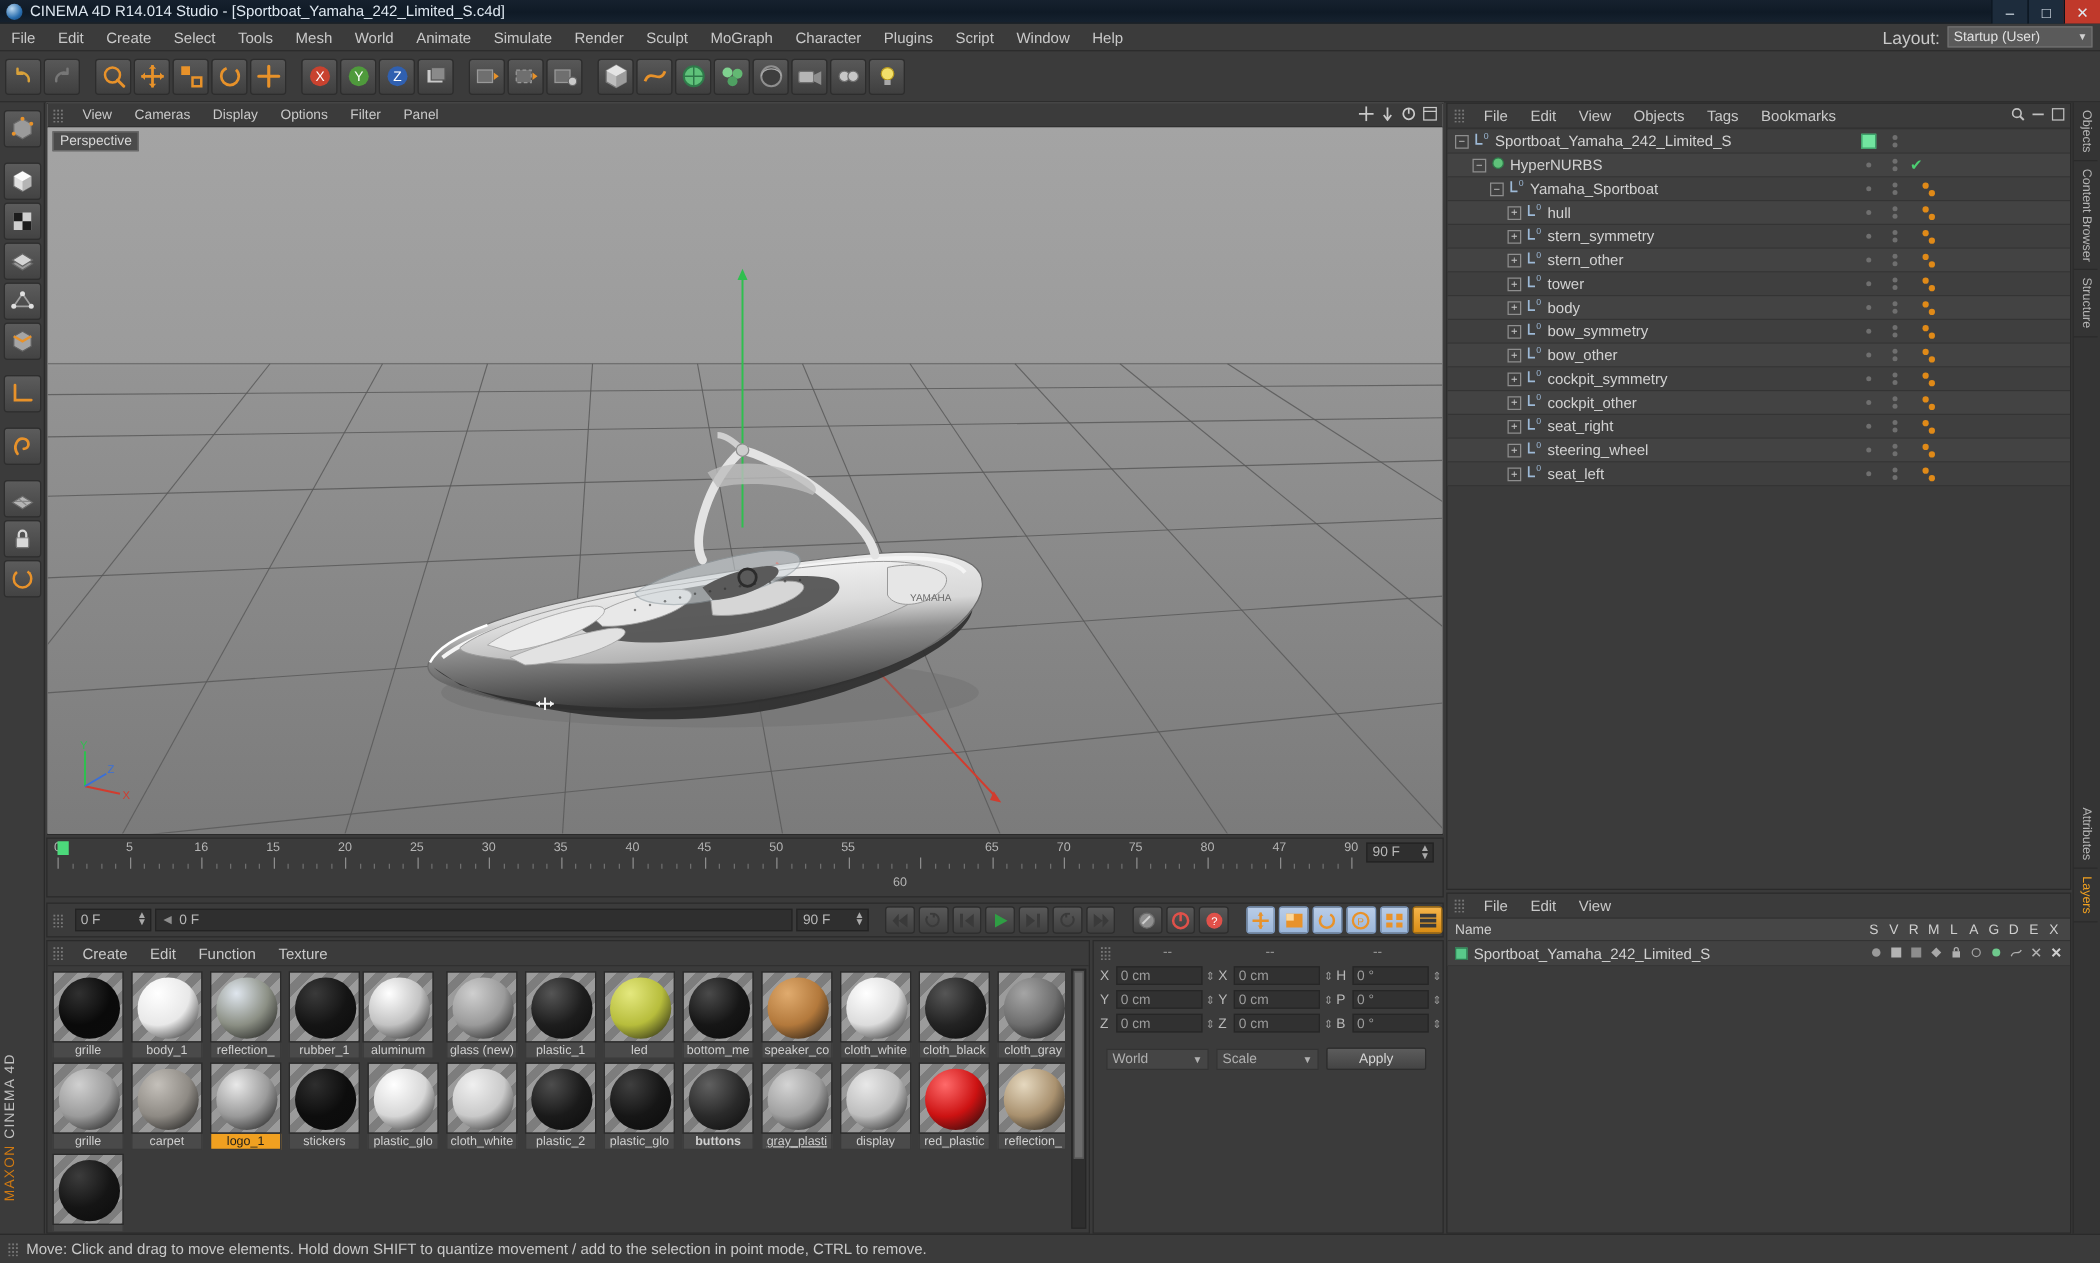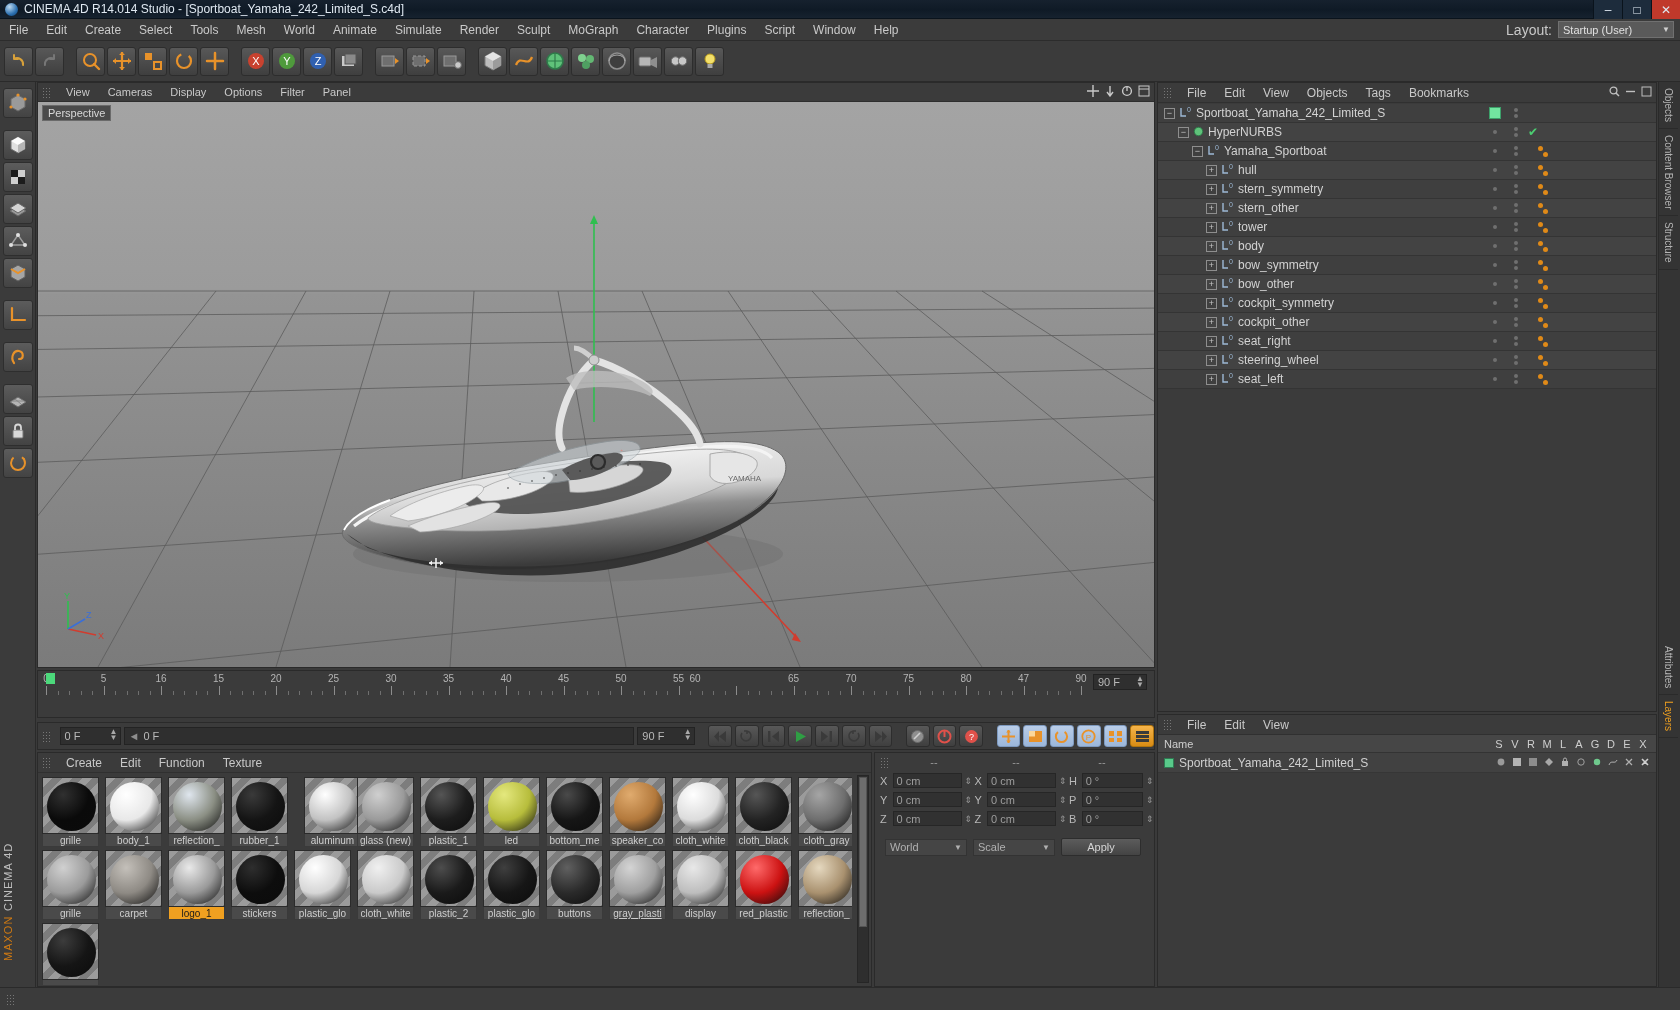--- a/index.html
+++ b/index.html
@@ -633,21 +633,21 @@
         <div class="num" style="left: 402.5px;">35</div>
         <div class="tick" style="left: 402.5px; height: 9px;"></div>
         <div class="num" style="left: 460px;">40</div>
         <div class="tick" style="left: 460px; height: 9px;"></div>
         <div class="num" style="left: 517.5px;">45</div>
         <div class="tick" style="left: 517.5px; height: 9px;"></div>
         <div class="num" style="left: 575px;">50</div>
         <div class="tick" style="left: 575px; height: 9px;"></div>
         <div class="num" style="left: 632.5px;">55</div>
         <div class="tick" style="left: 632.5px; height: 9px;"></div>
-        <div class="num" style="left: 649px;">60</div>
+        <div class="num" style="left: 674px; margin-top: 28px;">60</div>
         <div class="tick" style="left: 690px; height: 9px;"></div>
         <div class="num" style="left: 747.5px;">65</div>
         <div class="tick" style="left: 747.5px; height: 9px;"></div>
         <div class="num" style="left: 805px;">70</div>
         <div class="tick" style="left: 805px; height: 9px;"></div>
         <div class="num" style="left: 862.5px;">75</div>
         <div class="tick" style="left: 862.5px; height: 9px;"></div>
         <div class="num" style="left: 920px;">80</div>
         <div class="tick" style="left: 920px; height: 9px;"></div>
         <div class="num" style="left: 977.5px;">47</div>
@@ -872,21 +872,21 @@
             <div class="ball" style="background: radial-gradient(circle at 33% 26%, rgb(223, 230, 238) 0%, rgb(139, 143, 132) 52%, rgb(11, 11, 11) 100%);"></div>
           </div>
           <div class="matname">reflection_</div>
         </div>
         <div class="matcell" style="left: 191px; top: 2px;">
           <div class="matsw">
             <div class="ball" style="background: radial-gradient(circle at 33% 26%, rgb(58, 58, 58) 0%, rgb(20, 20, 20) 52%, rgb(11, 11, 11) 100%);"></div>
           </div>
           <div class="matname">rubber_1</div>
         </div>
-        <div class="matcell" style="left: 264px; top: 2px;">
+        <div class="matcell" style="left: 250px; top: 2px;">
           <div class="matsw">
             <div class="ball" style="background: radial-gradient(circle at 33% 26%, rgb(255, 255, 255) 0%, rgb(194, 194, 194) 52%, rgb(11, 11, 11) 100%);"></div>
           </div>
           <div class="matname">aluminum</div>
         </div>
         <div class="matcell" style="left: 317px; top: 2px;">
           <div class="matsw">
             <div class="ball" style="background: radial-gradient(circle at 33% 26%, rgb(207, 207, 207) 0%, rgb(154, 154, 154) 52%, rgb(11, 11, 11) 100%);"></div>
           </div>
           <div class="matname">glass (new)</div>
@@ -974,21 +974,21 @@
             <div class="ball" style="background: radial-gradient(circle at 33% 26%, rgb(77, 77, 77) 0%, rgb(26, 26, 26) 52%, rgb(11, 11, 11) 100%);"></div>
           </div>
           <div class="matname">plastic_2</div>
         </div>
         <div class="matcell" style="left: 443px; top: 75px;">
           <div class="matsw">
             <div class="ball" style="background: radial-gradient(circle at 33% 26%, rgb(63, 63, 63) 0%, rgb(22, 22, 22) 52%, rgb(11, 11, 11) 100%);"></div>
           </div>
           <div class="matname">plastic_glo</div>
         </div>
-        <div class="matcell" style="left: 506px; top: 75px;">
+        <div class="matcell" style="left: 506px; top: 75px; font-weight: bold;">
           <div class="matsw">
             <div class="ball" style="background: radial-gradient(circle at 33% 26%, rgb(96, 96, 96) 0%, rgb(42, 42, 42) 52%, rgb(11, 11, 11) 100%);"></div>
           </div>
           <div class="matname">buttons</div>
         </div>
         <div class="matcell" style="left: 569px; top: 75px; text-decoration: underline;">
           <div class="matsw">
             <div class="ball" style="background: radial-gradient(circle at 33% 26%, rgb(212, 212, 212) 0%, rgb(159, 159, 159) 52%, rgb(11, 11, 11) 100%);"></div>
           </div>
           <div class="matname">gray_plasti</div>
@@ -1443,13 +1443,14 @@
     <div class="rtab">Objects</div>
     <div class="rtab">Content Browser</div>
     <div class="rtab">Structure</div>
     <div class="rtab" style="margin-top:370px;">Attributes</div>
     <div class="rtab act">Layers</div>
   </div>
 </div>
 
 <div class="status">
   <span class="grip"></span>
+  <span>Move: Click and drag to move elements. Hold down SHIFT to quantize movement / add to the selection in point mode, CTRL to remove.</span>
 </div>
 
 </body></html>

